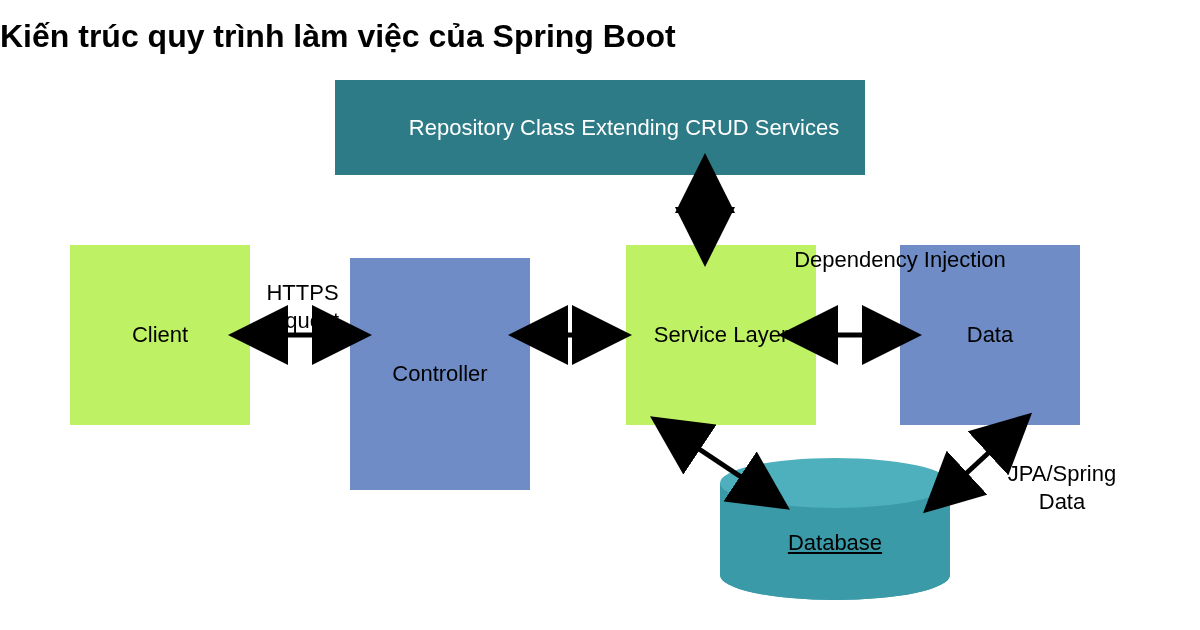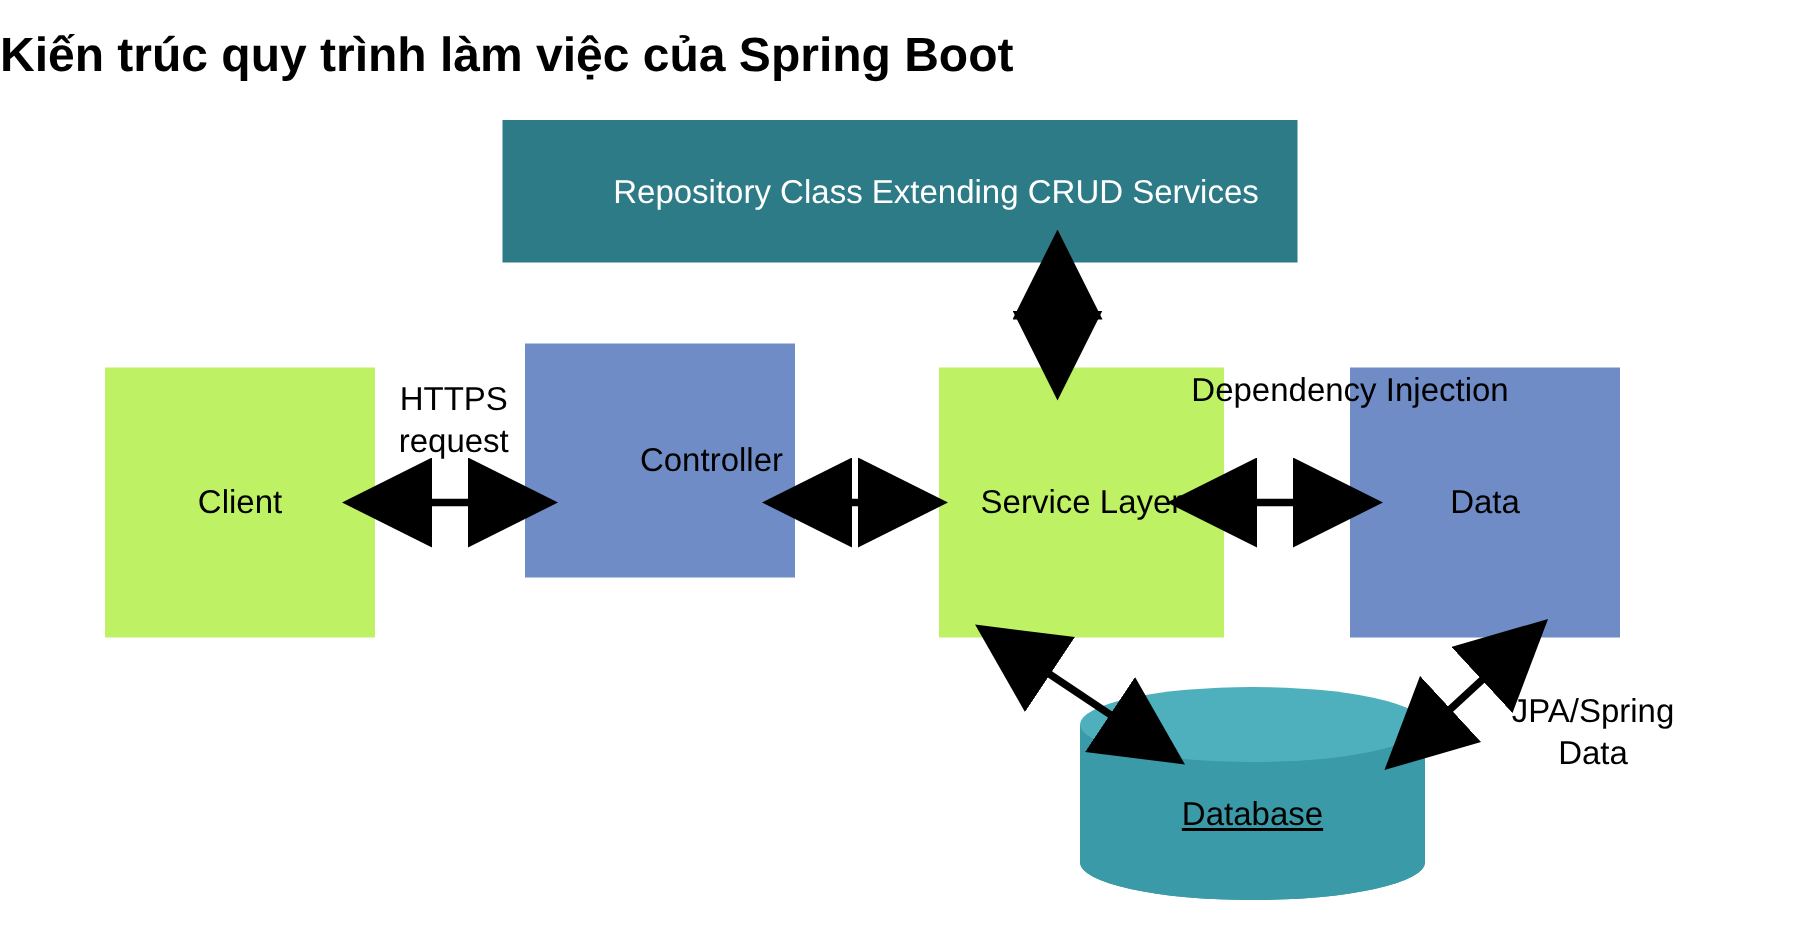--- a/index.html
+++ b/index.html
@@ -71,21 +71,21 @@
 <div class="title">Kiến trúc quy trình làm việc của Spring Boot</div>
 
 <div class="repo-box" style="left:335px; top:80px; width:530px; height:95px;">
   <span>Repository Class Extending CRUD Services</span>
 </div>
 
 <div class="box gray" style="left:70px; top:245px; width:180px; height:180px;">
   <span>Client</span>
 </div>
 
-<div class="box blue" style="left:350px; top:229px; width:180px; height:156px;justify-content:flex-end;">
+<div class="box blue" style="left:350px; top:258px; width:180px; height:232px;">
   <span>Controller</span>
 </div>
 
 <div class="box gray" style="left:626px; top:245px; width:190px; height:180px;">
   <span>Service Layer</span>
 </div>
 
 <div class="box blue" style="left:900px; top:245px; width:180px; height:180px;">
   <span>Data</span>
 </div>
@@ -93,21 +93,21 @@
 <svg class="db-cyl" style="left:710px; top:455px; width:250px; height:150px;" viewBox="0 0 250 150">
 
   <path d="M 10 28 L 10 120 A 115 25 0 0 0 240 120 L 240 28 Z" fill="#3a9aa7"></path>
 
   <ellipse cx="125" cy="28" rx="115" ry="25" fill="#4eb0bd"></ellipse>
 
   <ellipse cx="125" cy="120" rx="115" ry="25" fill="#3a9aa7"></ellipse>
 </svg>
 <div class="db-label" style="left:710px; top:530px; width:250px;">Database</div>
 
-<div class="anno" style="left:255px; top:252px; width:95px;">
+<div class="anno" style="left:255px; top:279px; width:95px;">
   <span>HTTPS request</span>
 </div>
 
 <div class="anno" style="left:770px; top:198px; width:260px; text-align:center;margin-top:48px;">
   <span>Dependency Injection</span>
 </div>
 
 <div class="anno" style="left:992px; top:460px; width:140px;">
   <span>JPA/Spring Data</span>
 </div>

